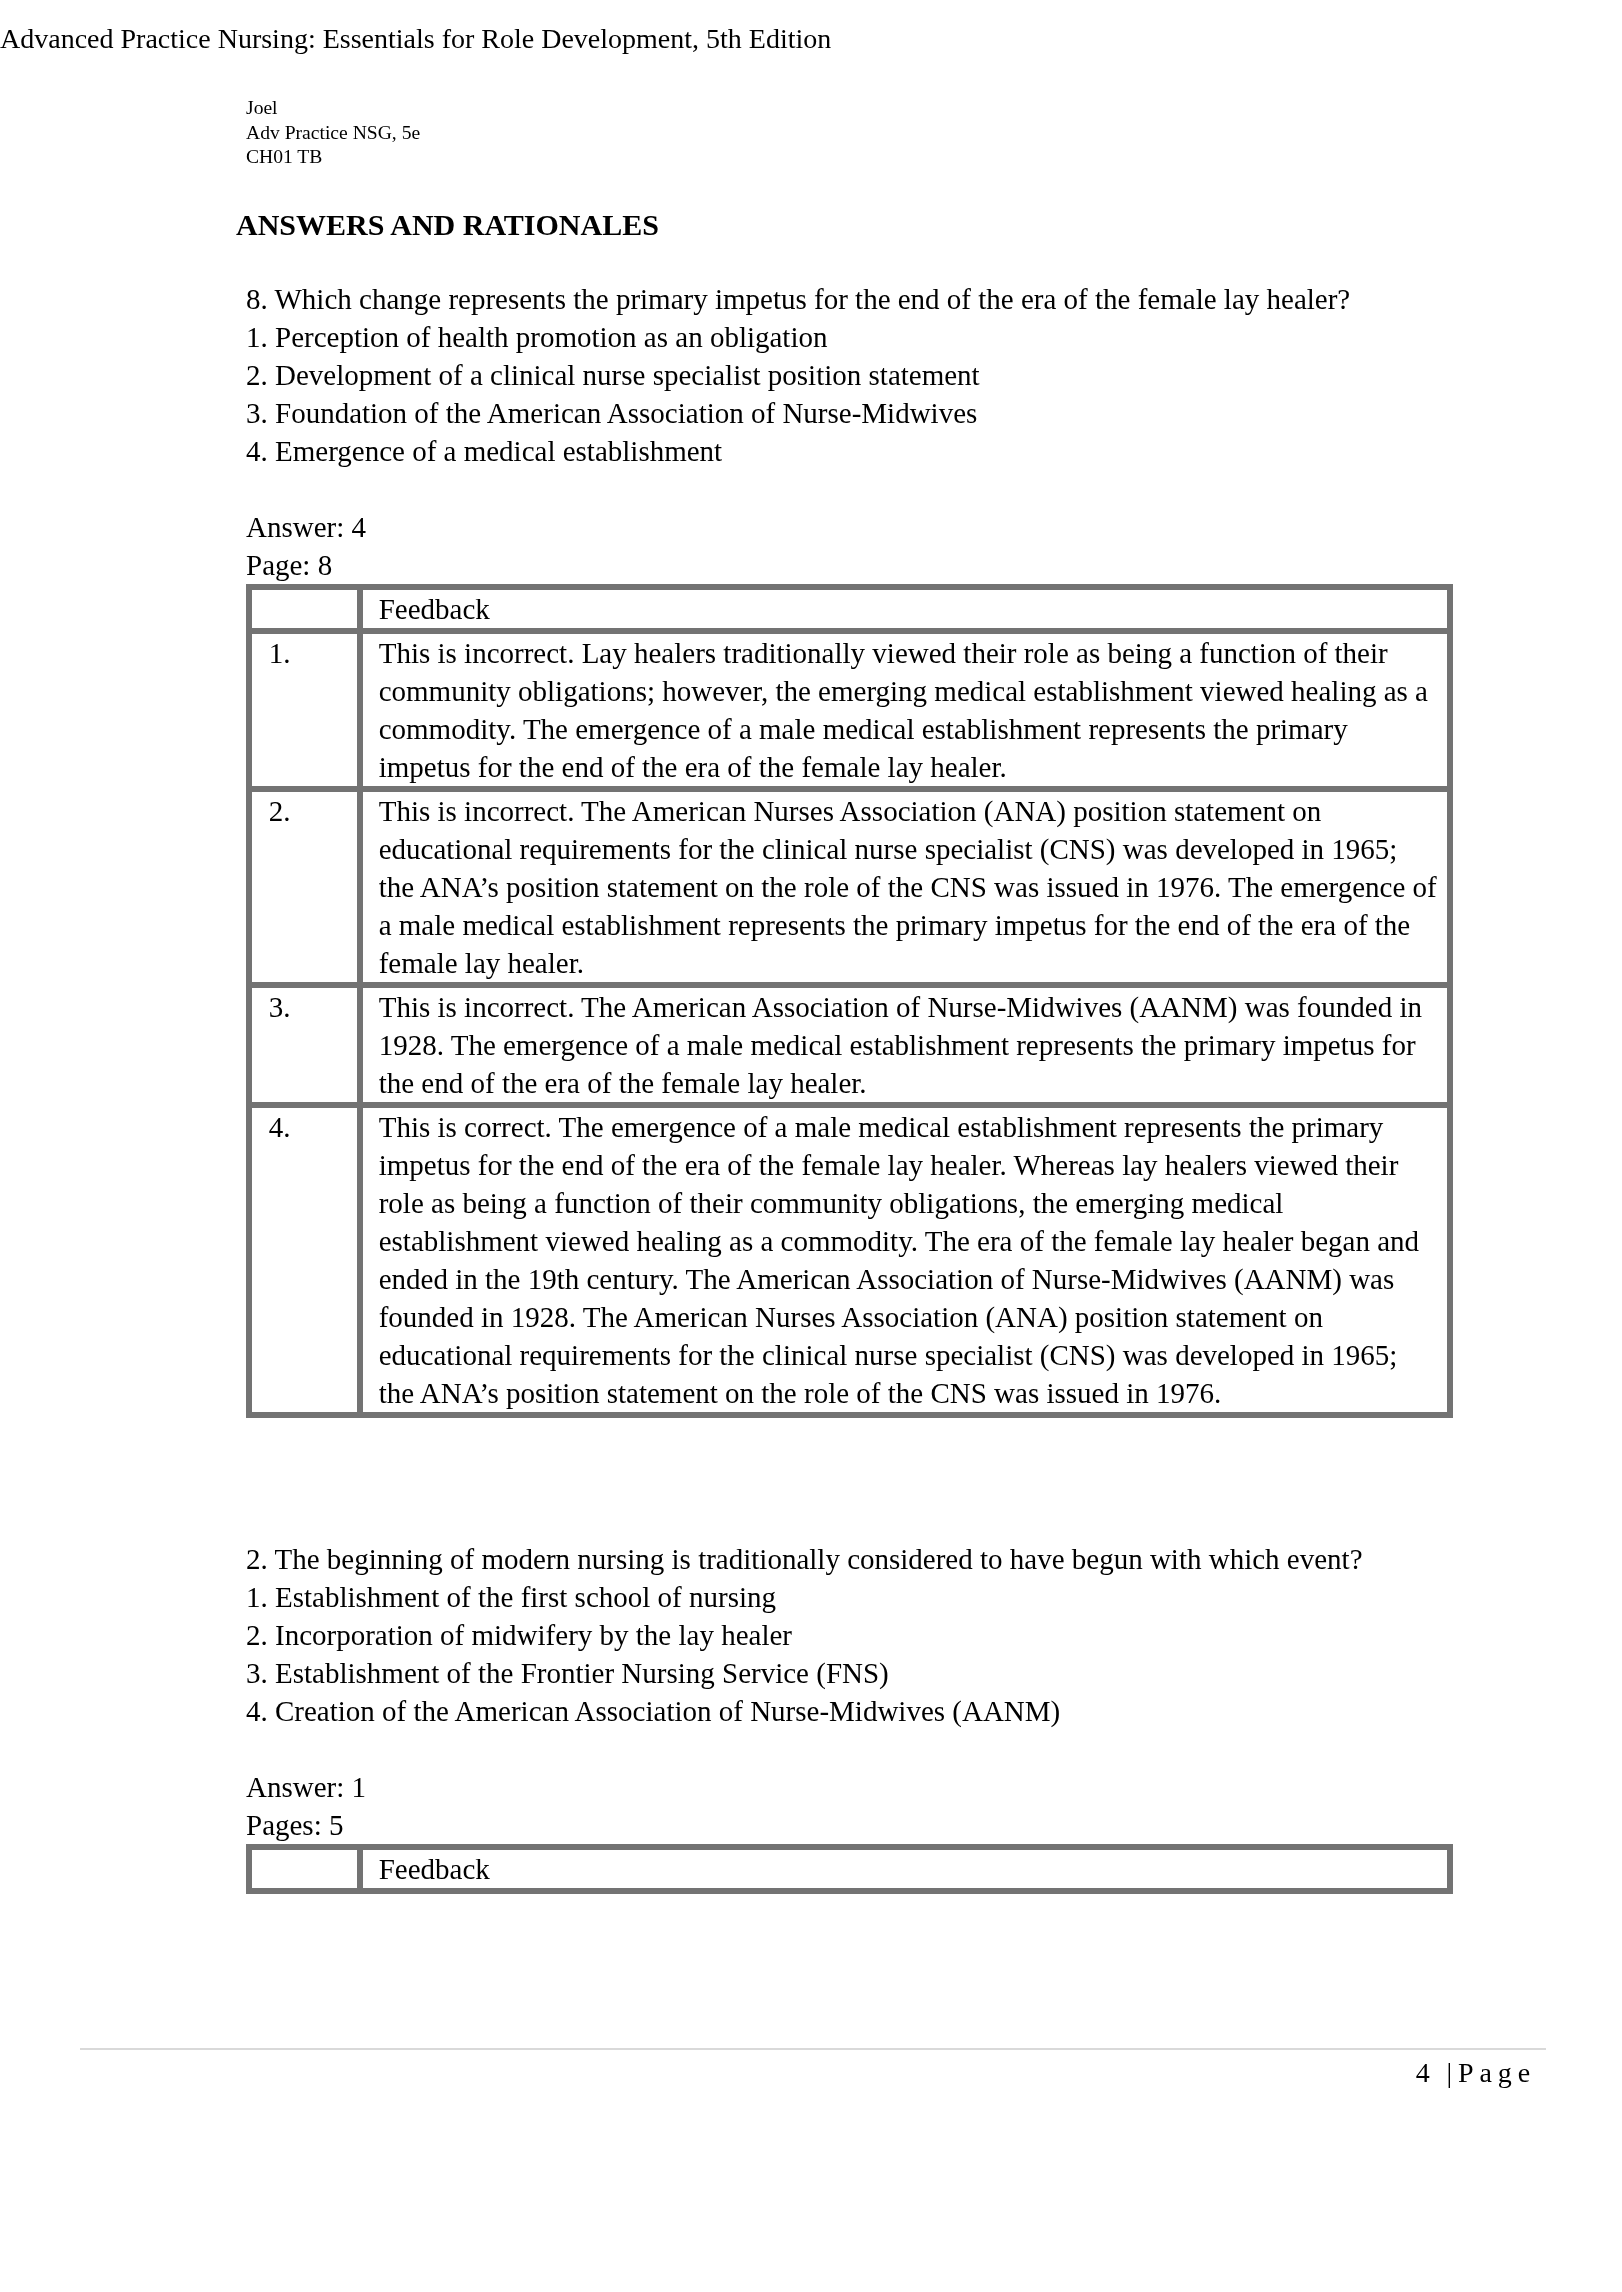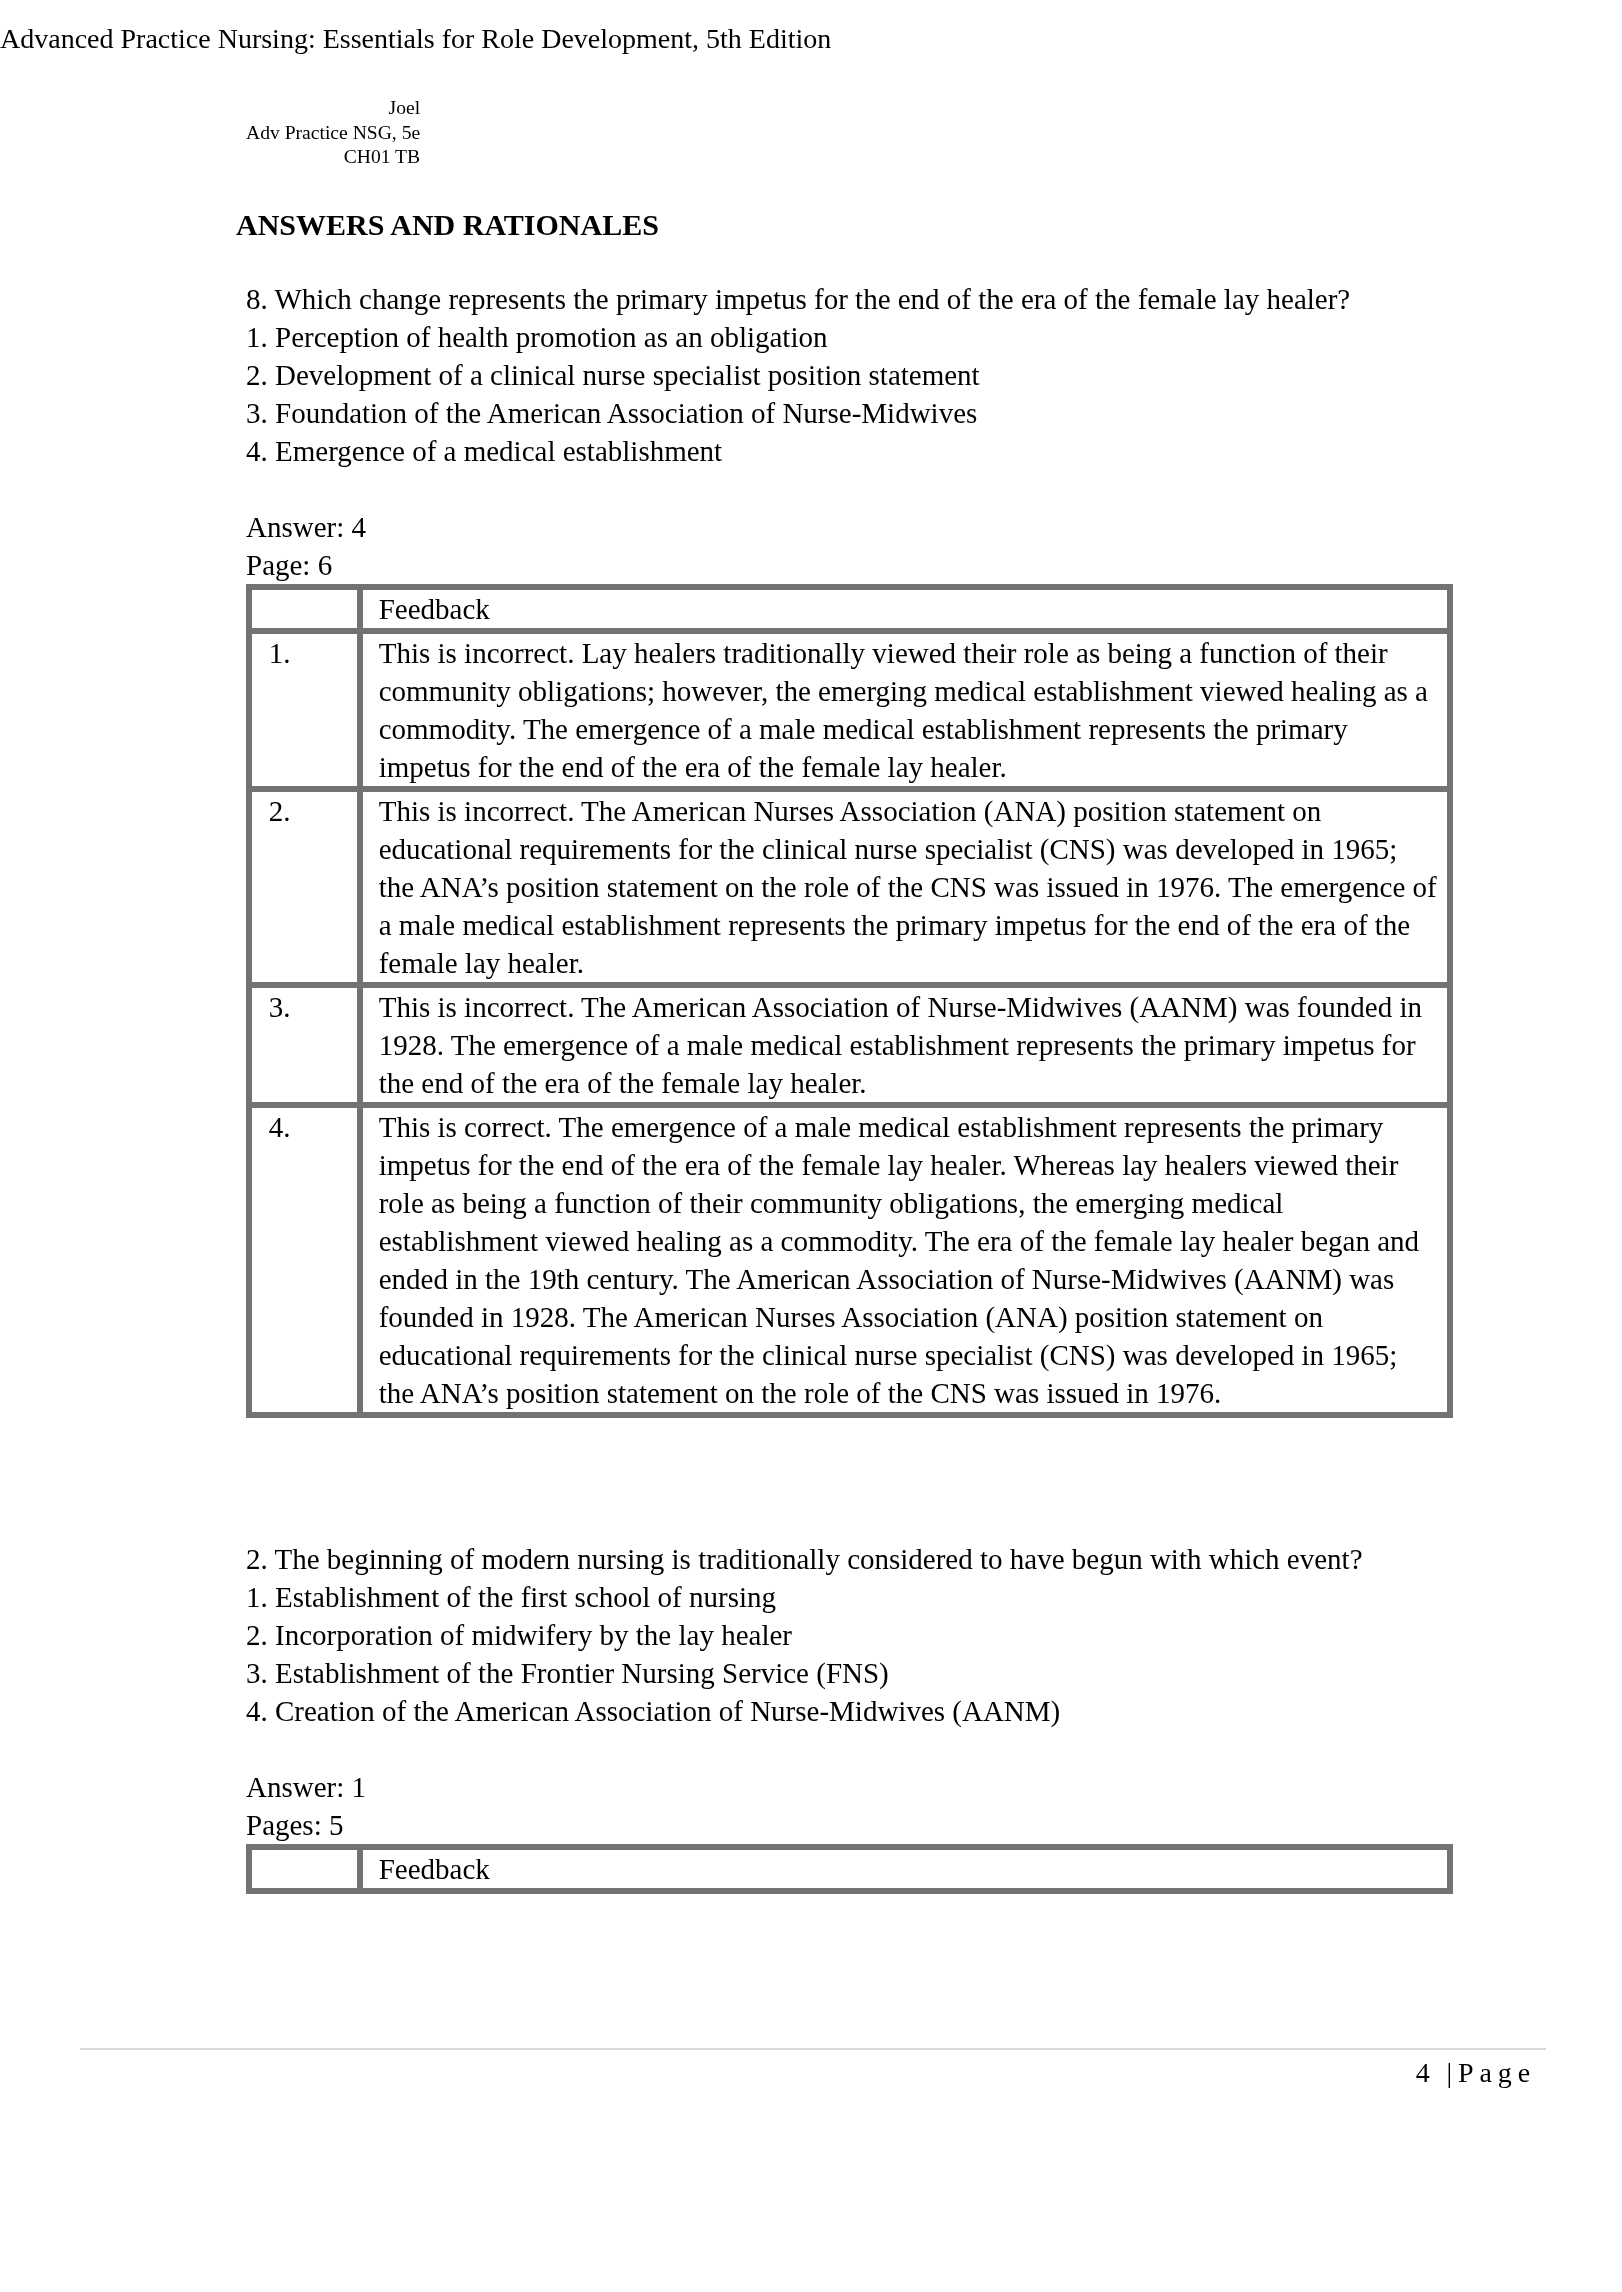--- a/index.html
+++ b/index.html
@@ -19,21 +19,21 @@
       font-size: 28px;
       line-height: 33px;
     }
     .meta {
       position: absolute;
       left: 246px;
       top: 96px;
       font-size: 19.6px;
       line-height: 24.5px;
     }
-    .meta div { white-space: nowrap; text-align: right; }
+    .meta div { white-space: nowrap; }
     .section-heading {
       position: absolute;
       left: 236px;
       top: 207px;
       font-size: 30px;
       font-weight: bold;
       line-height: 35px;
     }
     .question {
       position: absolute;
@@ -105,21 +105,21 @@
   <div class="section-heading">ANSWERS AND RATIONALES</div>
 
   <div class="question" style="top:280px;">
     <div class="q-stem hang">8. Which change represents the primary impetus for the end of the era of the female lay healer?</div>
     <div class="q-option">1. Perception of health promotion as an obligation</div>
     <div class="q-option">2. Development of a clinical nurse specialist position statement</div>
     <div class="q-option">3. Foundation of the American Association of Nurse-Midwives</div>
     <div class="q-option">4. Emergence of a medical establishment</div>
     <div class="q-gap"></div>
     <div class="q-answer">Answer: 4</div>
-    <div class="q-page">Page: 6</div>
+    <div class="q-page">Page: 8</div>
     <table class="feedback">
       <tbody>
           <tr>
         <td class="num hdr"></td>
         <td class="txt hdr">Feedback</td>
       </tr>
       <tr>
         <td class="num">1.</td>
         <td class="txt">This is incorrect. Lay healers traditionally viewed their role as being a function of their community obligations; however, the emerging medical establishment viewed healing as a commodity. The emergence of a male medical establishment represents the primary impetus for the end of the era of the female lay healer.</td>
       </tr>

